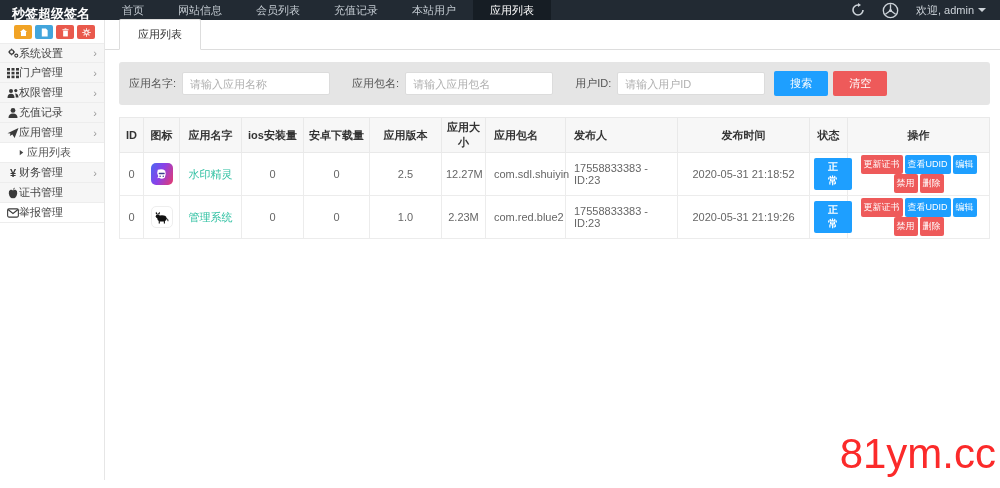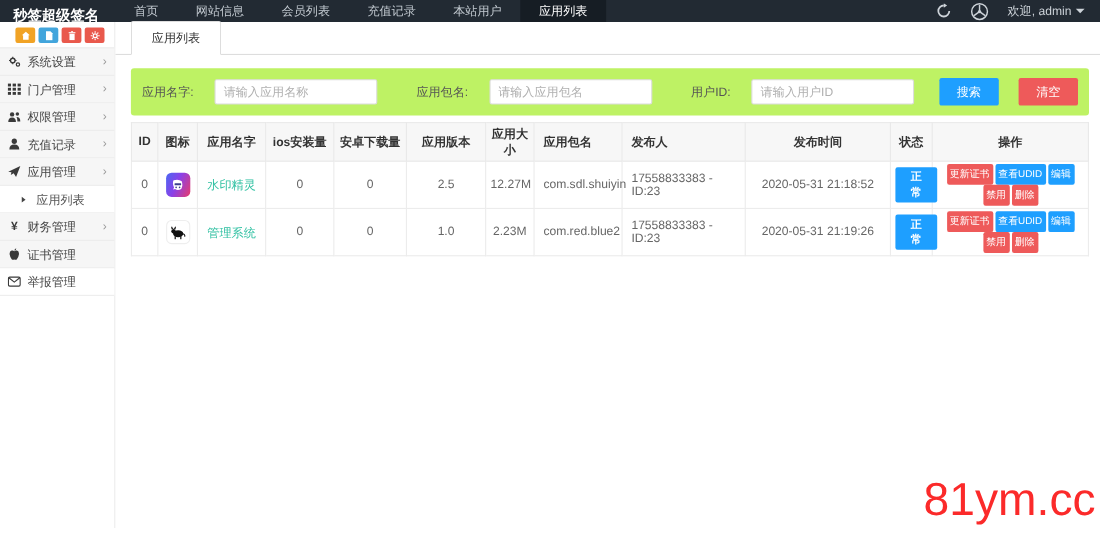--- a/index.html
+++ b/index.html
@@ -23,37 +23,37 @@
   .layout { display:flex; height:460px; }
   .sidebar { width:105px; background:#fff; border-right:1px solid #e6e6e6; flex:none; }
   .mini-toolbar { display:flex; gap:3px; padding:5px 0 4px 14px; }
   .mini-btn { width:18px; height:14px; border:none; border-radius:2px; display:flex; align-items:center; justify-content:center; cursor:pointer; }
   .mini-btn svg { display:block; }
   .mb-orange { background:#f1a325; }
   .mb-blue { background:#42a5dc; }
   .mb-red { background:#e9594c; }
 
   .side-menu { list-style:none; }
-  .side-menu li { display:flex; align-items:center; gap:6px; height:20px; padding:12px 7px;
+  .side-menu li { display:flex; align-items:center; height:20px; padding:4px 7px;
     font-size:11px; color:#444; background:#f6f6f6; border-bottom:1px solid #ededed; cursor:pointer; white-space:nowrap; }
   .side-menu li:first-child { border-top:1px solid #ededed; }
   .side-menu li .chev { margin-left:auto; color:#999; font-size:11px; }
   .side-menu li.sub { background:#fff; padding-left:15px; color:#555; }
   .side-menu li.sub .subarrow { color:#333; font-size:8px; }
   .side-menu li.plain { background:#fff; }
   .side-ic { width:12px; height:12px; flex:none; display:flex; align-items:center; justify-content:center; color:#3a3a3a; font-size:11px; font-weight:bold; }
 
   
   .content { flex:1; position:relative; background:#fff; }
   .tabbar { height:30px; border-bottom:1px solid #ddd; display:flex; align-items:flex-end; padding-left:14px; }
   .tab { background:#fff; border:1px solid #ddd; border-bottom:1px solid #fff; margin-bottom:-1px;
     border-radius:2px 2px 0 0; padding:7px 18px 7px; font-size:11px; color:#333; cursor:pointer; }
 
-  .search-panel { margin:12px 14px 6px; background:#bef264; border-radius:3px; padding:9px 10px;
-    display:flex; align-items:center; font-size:11px; color:#555;justify-content:space-between; }
+  .search-panel { margin:12px 14px 12px; background:#e5e5e5; border-radius:3px; padding:9px 10px;
+    display:flex; align-items:center; font-size:11px; color:#555; }
   .sp-label { margin-right:6px; white-space:nowrap; }
   .sp-gap { margin-left:22px; }
   .search-panel input { width:148px; height:23px; border:1px solid #dcdcdc; border-radius:2px;
     padding:0 7px; font-size:11px; color:#333; background:#fff; outline:none;
     font-family:"Liberation Sans","DejaVu Sans",sans-serif; }
   .search-panel input::placeholder { color:#b0b0b0; }
   .btn { border:none; border-radius:2px; color:#fff; font-size:11px; padding:5px 16px; cursor:pointer;
     font-family:"Liberation Sans","DejaVu Sans",sans-serif; }
   .btn-search { background:#1e9fff; margin-left:9px; }
   .btn-clear { background:#ee5a5a; margin-left:5px; }

